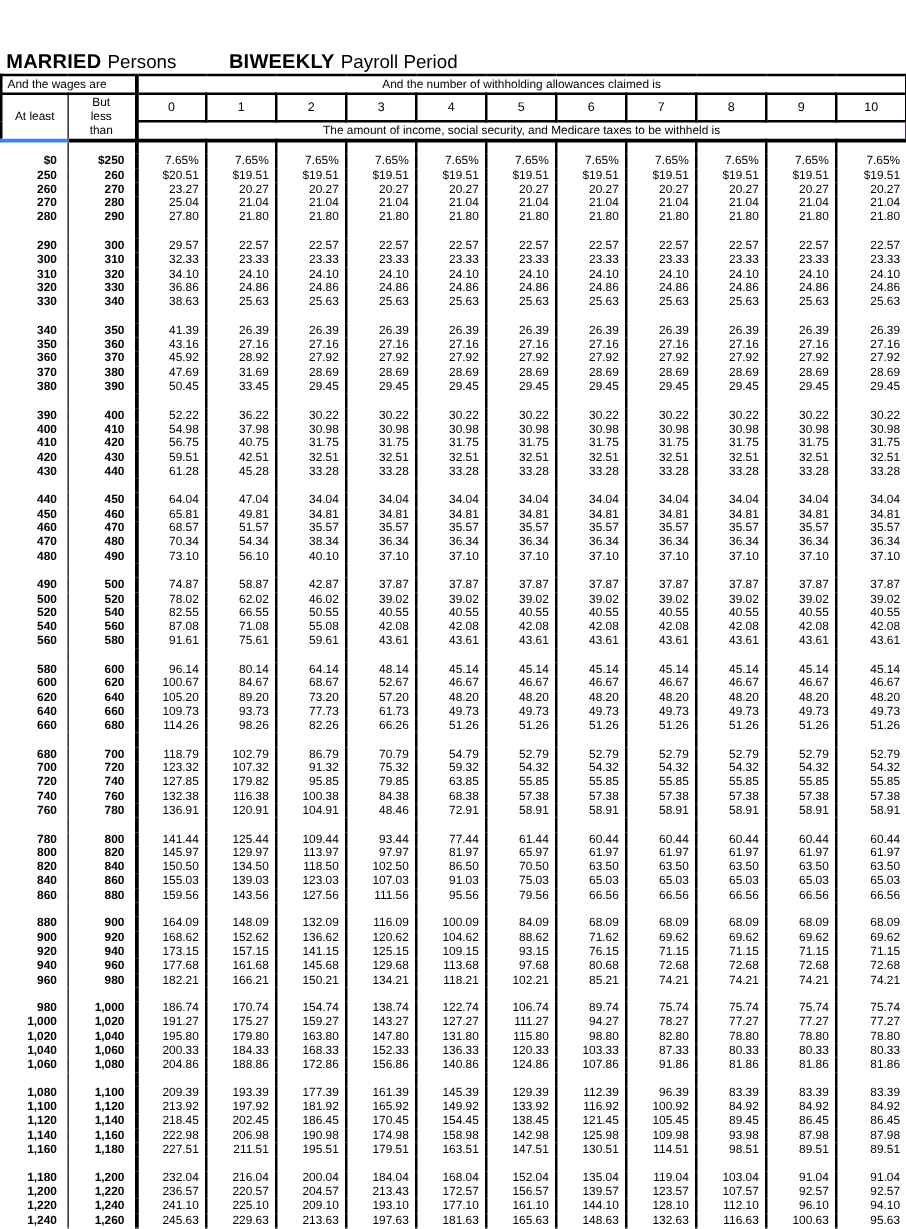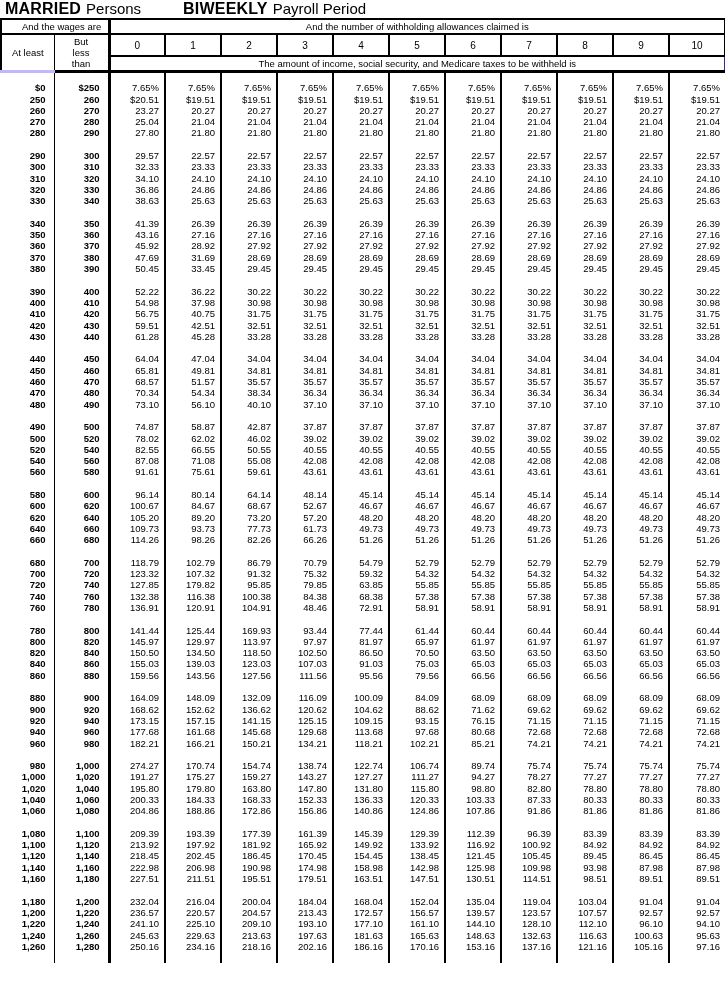--- a/index.html
+++ b/index.html
@@ -7,24 +7,25 @@
   .page {
     position: relative;
     width: 725px;
     height: 983px;
     background: #fff;
     color: #000;
     font-family: "Liberation Sans", sans-serif;
     overflow: hidden;
   }
   .title-row {
-    padding: 0 0 0 5px;
+    padding: 20px 0 0 5px;
     font-size: 15px;
     line-height: 18px;
     white-space: nowrap;
+    margin-top: 21px;
   }
   .t-bold { font-weight: bold; font-size: 16px; letter-spacing: 0.2px; }
   .t-reg  { font-weight: normal; font-size: 15px; margin-left: 5px; }
   .t-gap  { margin-left: 42px; }
   .subtitle {
     text-align: center;
     font-weight: bold;
     font-size: 10px;
     line-height: 12px;
     margin-top: 2px;
@@ -33,30 +34,30 @@
   table.paytable {
     border-collapse: collapse;
     table-layout: fixed;
     width: 724px;
   }
   
   thead th { font-weight: normal; font-size: 9.5px; vertical-align: middle; }
   .h-wages {
     border-top: 2px solid #000; border-left: 2px solid #000;
     border-bottom: 2px solid #000; border-right: 3px solid #000;
-    text-align: left; padding-left: 20px; height: 15px;
+    text-align: left; padding-left: 4px; height: 15px;
   }
   .h-allow {
     border-top: 2px solid #000; border-right: 2px solid #000;
     border-bottom: 2px solid #000;
     text-align: center; height: 15px;
   }
   .h-atleast {
     border-left: 2px solid #000; border-right: 1px solid #000;
-    border-bottom: 3px solid #c4b5fd; text-align: center;
+    border-bottom: 3px solid #3b82f6; text-align: center;
   }
   .h-butless {
     border-right: 3px solid #000; border-bottom: 3px solid #000;
     padding: 0 16px;
   }
   .h-num {
     border-right: 2px solid #000; border-bottom: 2px solid #000;
     text-align: center; height: 22px; font-size: 10px;
   }
   .h-caption {
@@ -862,21 +863,21 @@
           <td class="c9"></td>
           <td class="c10"></td>
           <td class="c11"></td>
           <td class="c12"></td>
         </tr>
         <tr>
           <td class="c0 wage">780</td>
           <td class="c1 wage">800</td>
           <td class="c2 val">141.44</td>
           <td class="c3 val">125.44</td>
-          <td class="c4 val">169.93</td>
+          <td class="c4 val">109.44</td>
           <td class="c5 val">93.44</td>
           <td class="c6 val">77.44</td>
           <td class="c7 val">61.44</td>
           <td class="c8 val">60.44</td>
           <td class="c9 val">60.44</td>
           <td class="c10 val">60.44</td>
           <td class="c11 val">60.44</td>
           <td class="c12 val">60.44</td>
         </tr>
         <tr>
@@ -1040,21 +1041,21 @@
           <td class="c7"></td>
           <td class="c8"></td>
           <td class="c9"></td>
           <td class="c10"></td>
           <td class="c11"></td>
           <td class="c12"></td>
         </tr>
         <tr>
           <td class="c0 wage">980</td>
           <td class="c1 wage">1,000</td>
-          <td class="c2 val">274.27</td>
+          <td class="c2 val">186.74</td>
           <td class="c3 val">170.74</td>
           <td class="c4 val">154.74</td>
           <td class="c5 val">138.74</td>
           <td class="c6 val">122.74</td>
           <td class="c7 val">106.74</td>
           <td class="c8 val">89.74</td>
           <td class="c9 val">75.74</td>
           <td class="c10 val">75.74</td>
           <td class="c11 val">75.74</td>
           <td class="c12 val">75.74</td>

